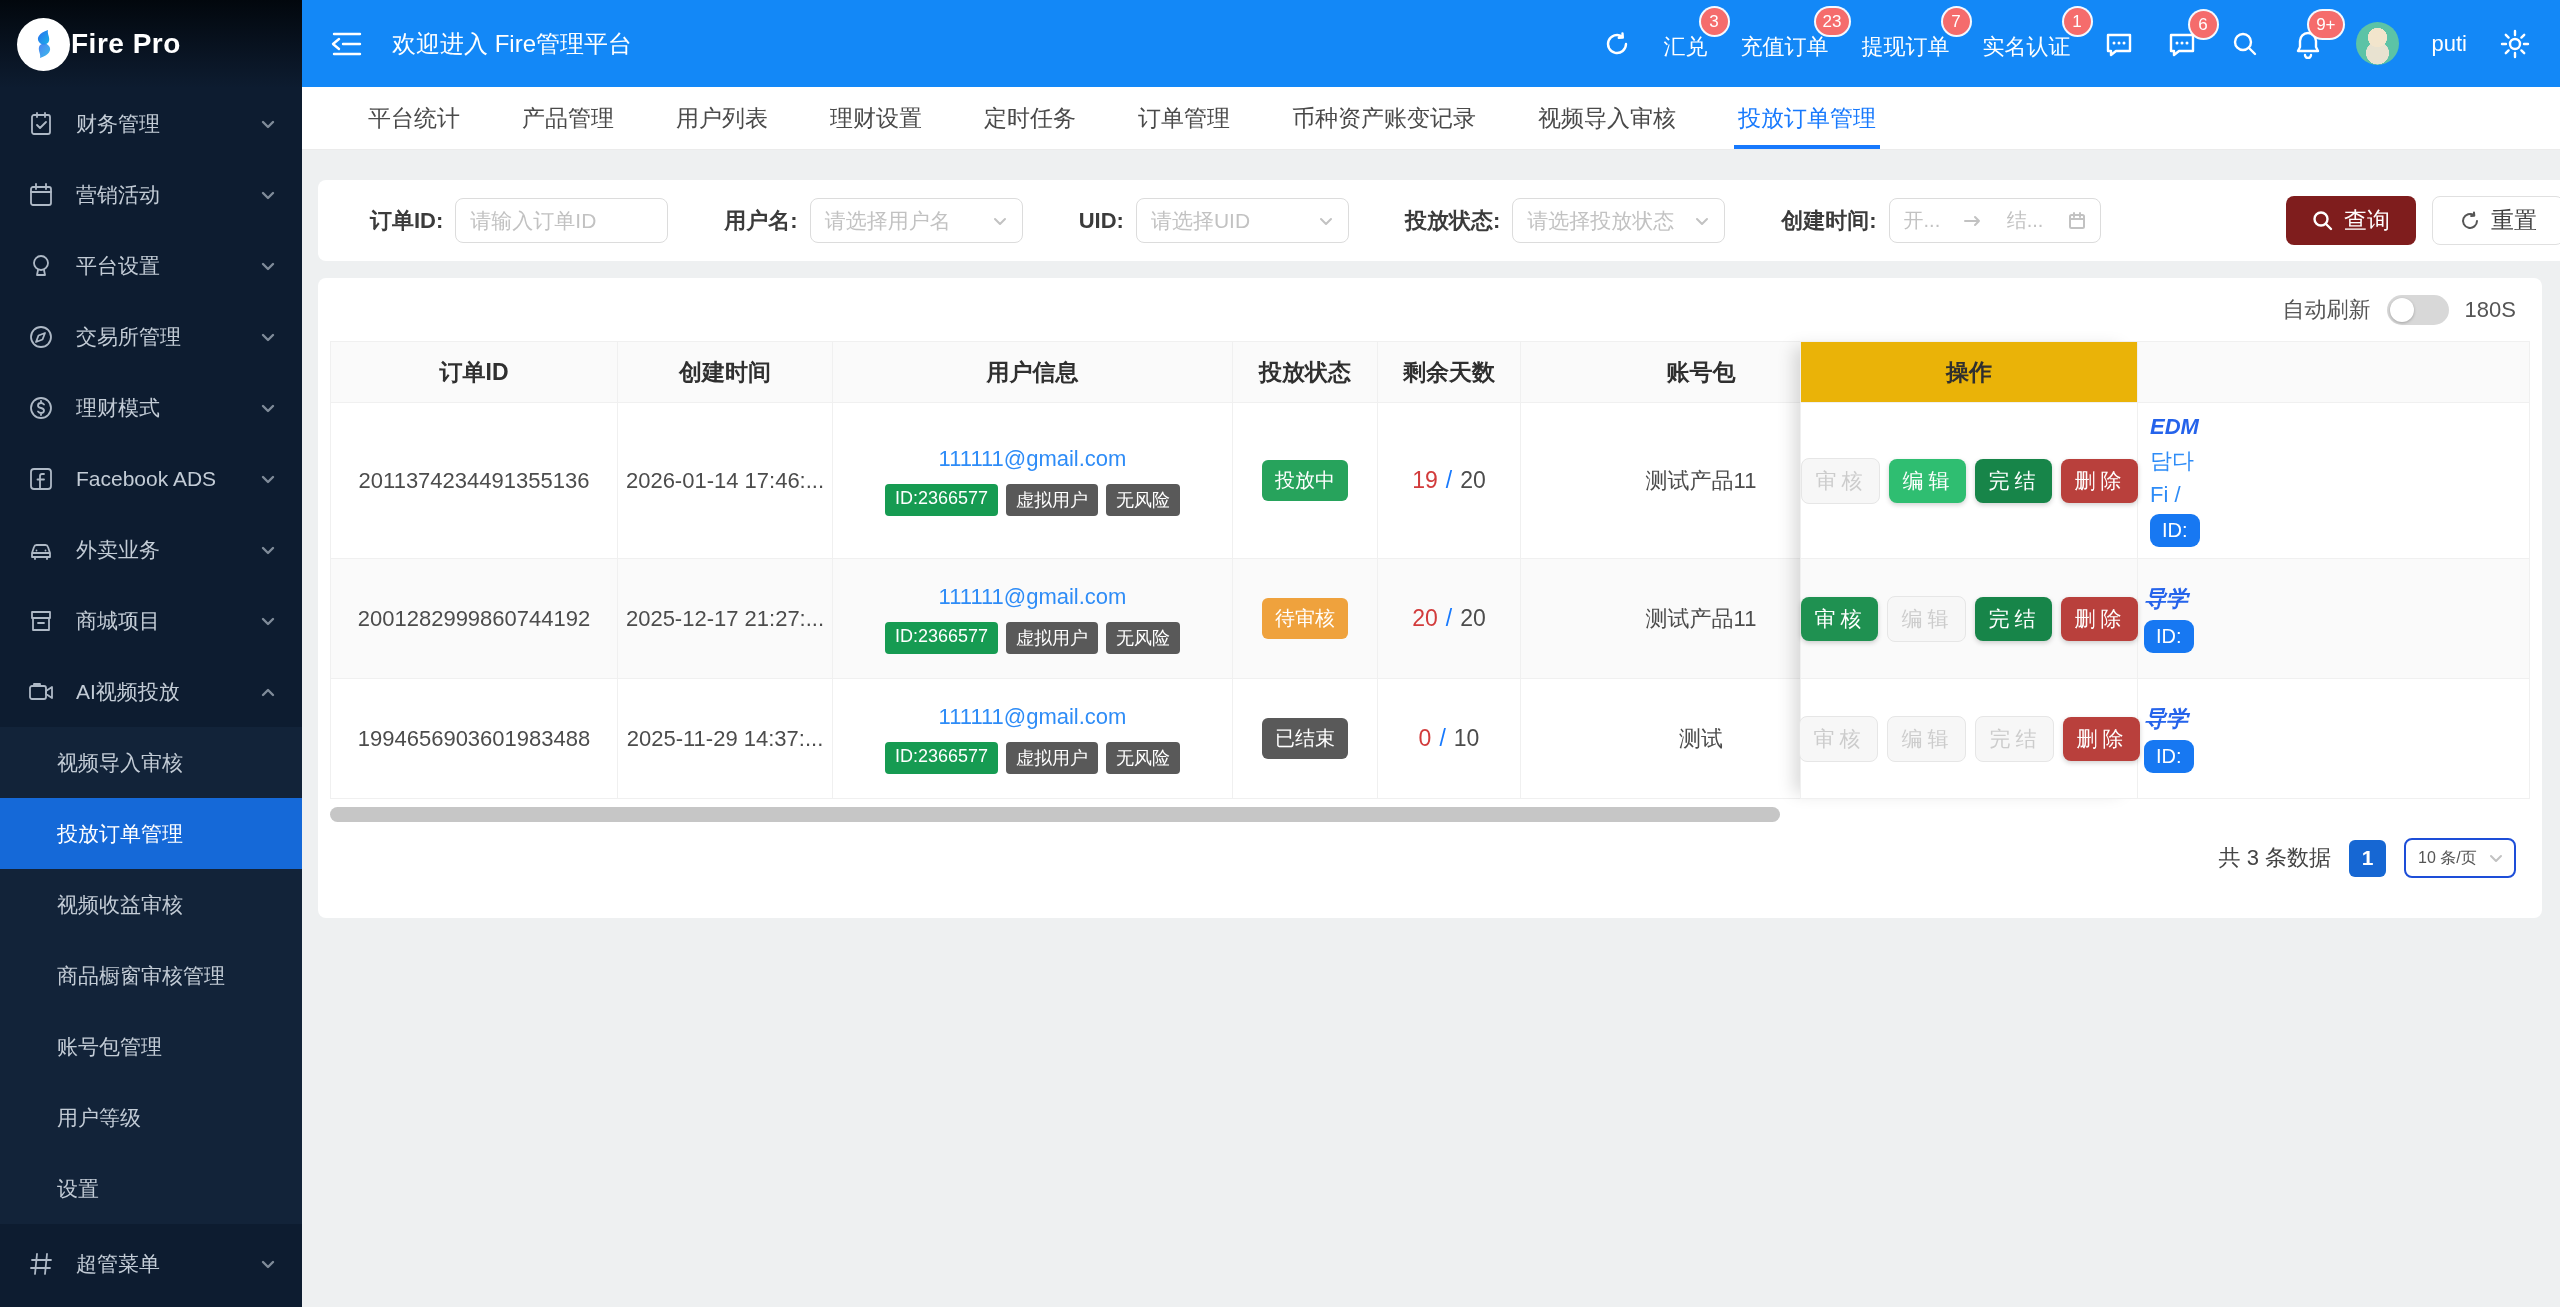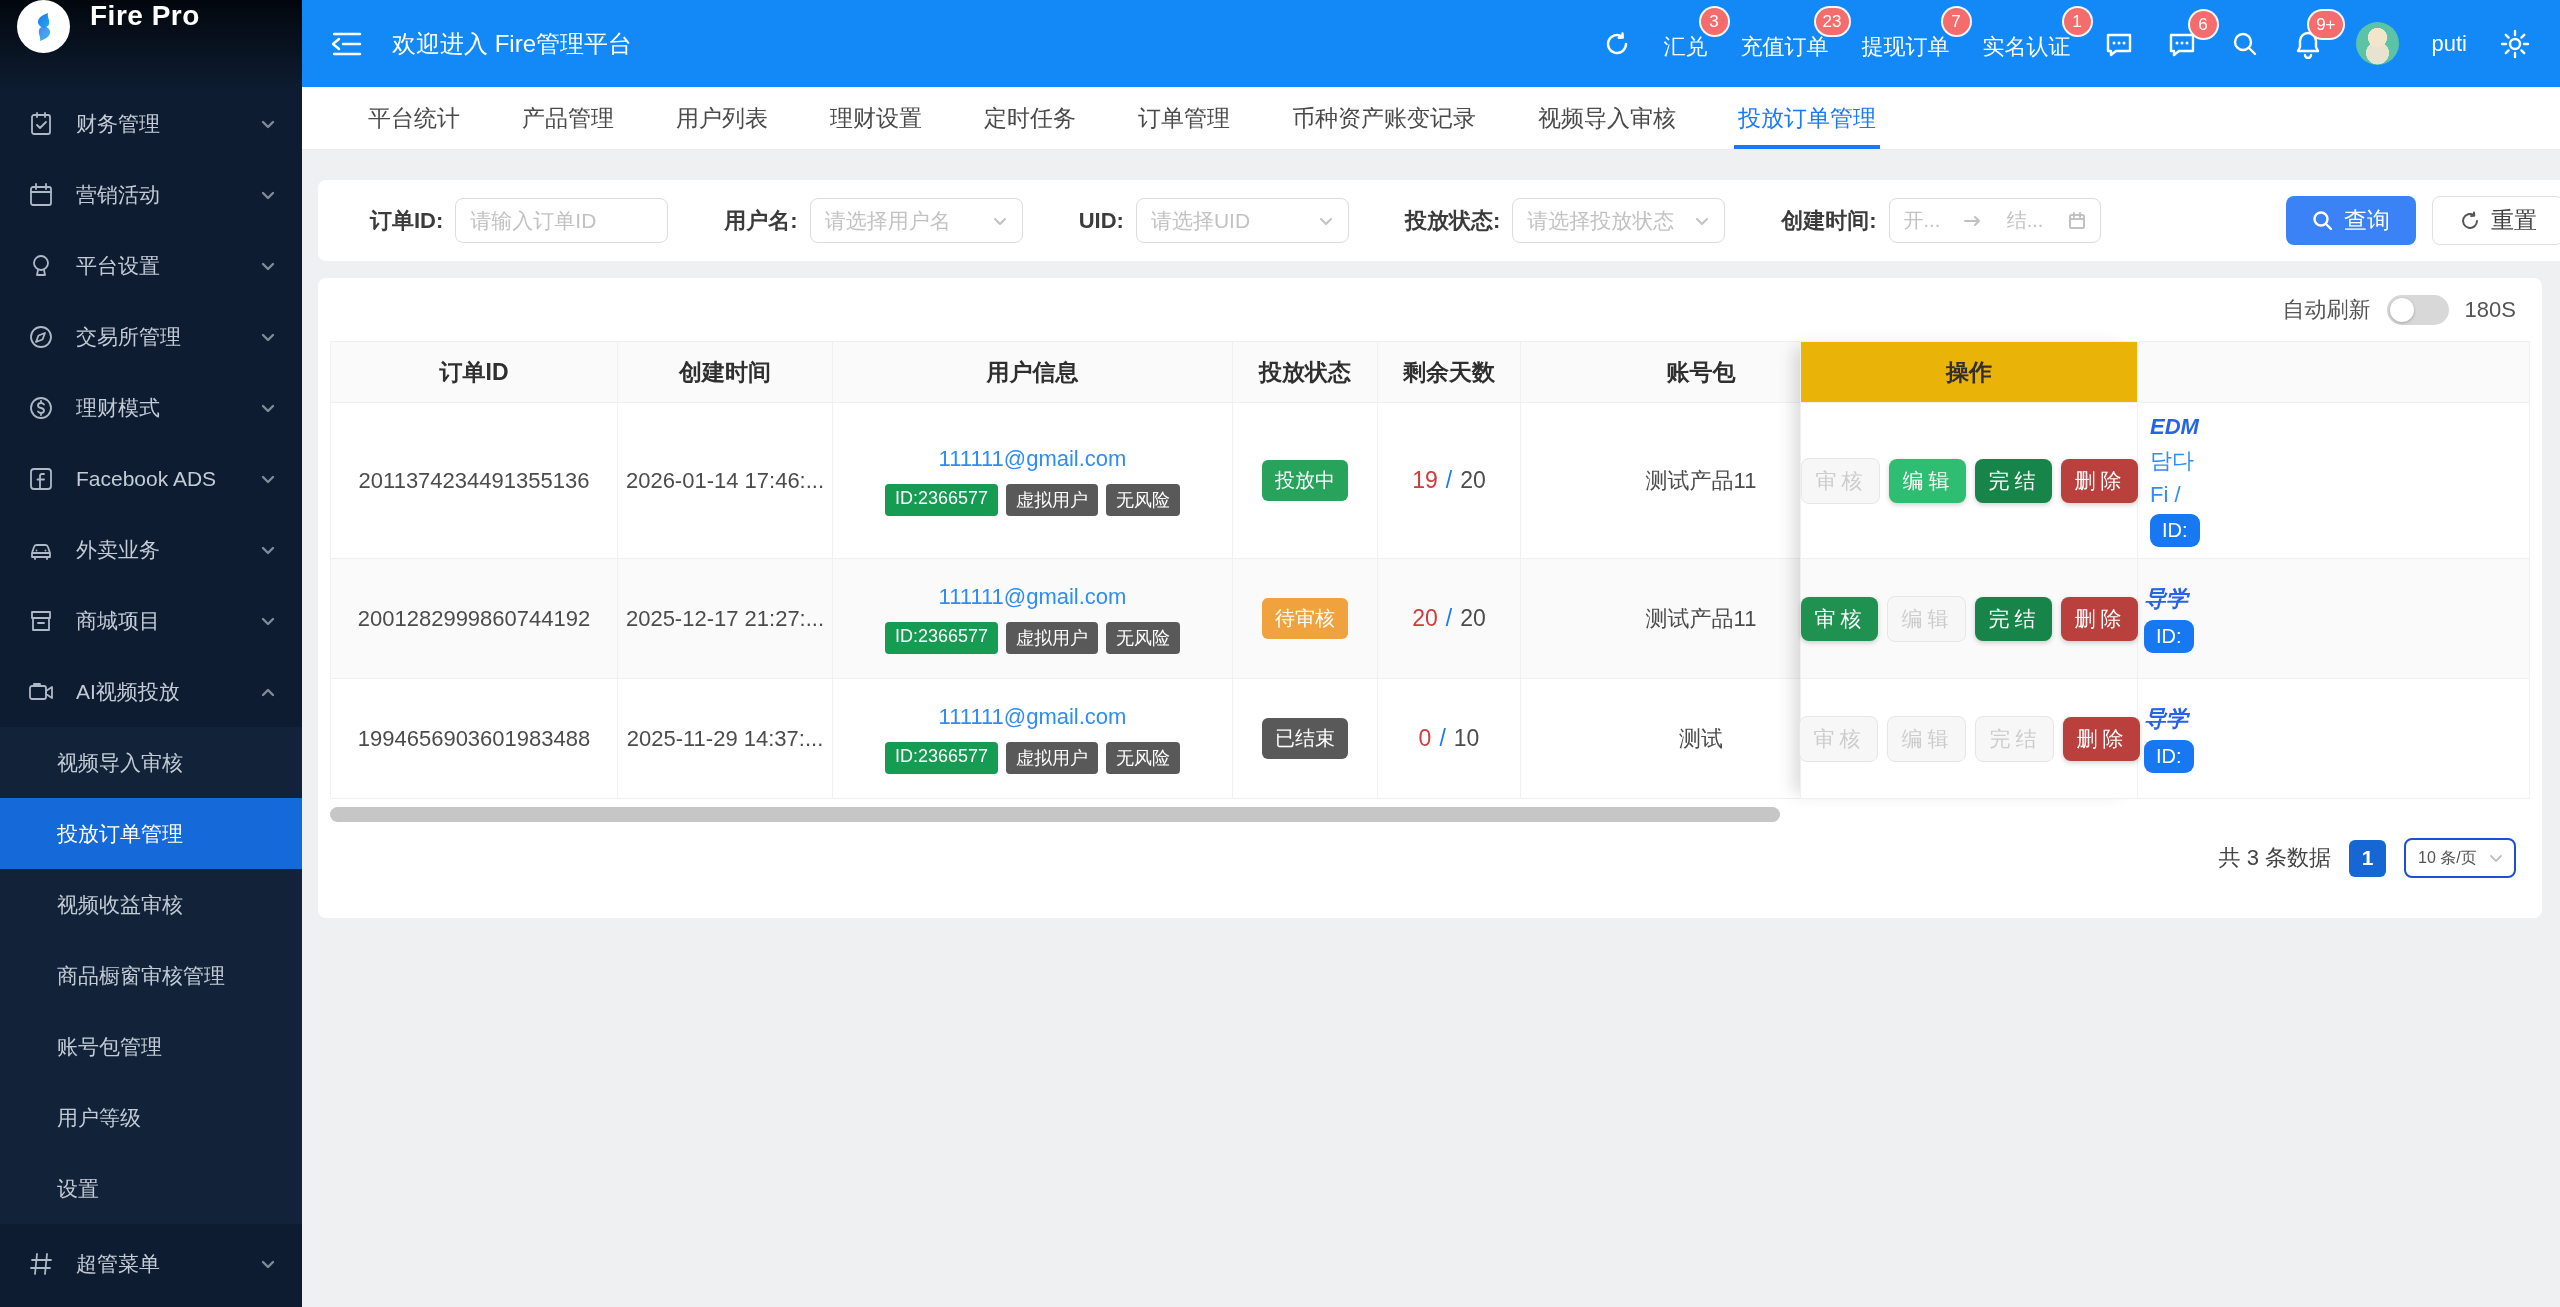--- a/index.html
+++ b/index.html
@@ -2,21 +2,21 @@
 <html><head>
 <meta charset="utf-8">
 <style>
   * { box-sizing: border-box; margin: 0; padding: 0; }
   html,body { width:2560px; height:1307px; overflow:hidden; }
   body { font-family:"Liberation Sans","DejaVu Sans",sans-serif; background:#eef0f1; }
   .page { display:flex; width:2560px; height:1307px; }
 
   
   .sidebar { width:302px; flex-shrink:0; background:#0d1c30; color:#c3ccd6; display:flex; flex-direction:column; overflow:hidden; }
-  .logo-row { height:88px; flex-shrink:0; display:flex; padding-left:17px; gap:20px;
+  .logo-row { height:88px; flex-shrink:0; display:flex; align-items:center; padding-left:17px; gap:1px;
               background:linear-gradient(180deg,#02070d 0%,#0a1626 70%,#0d1c30 100%); }
   .logo-circle { width:53px; height:53px; border-radius:50%; background:#fff; display:flex; align-items:center; justify-content:center; flex-shrink:0; }
   .logo-text { color:#fff; font-size:28px; font-weight:bold; letter-spacing:.5px; }
   .menu-item { height:71px; flex-shrink:0; display:flex; align-items:center; padding:0 26px 0 28px; gap:22px; font-size:21px; cursor:pointer; }
   .menu-item svg.mi-icon { flex-shrink:0; }
   .mi-label { flex:1; white-space:nowrap; }
   .submenu { background:#122339; flex-shrink:0; }
   .sub-item { height:71px; display:flex; align-items:center; padding-left:57px; font-size:21px; cursor:pointer; white-space:nowrap; }
   .sub-item.active { background:#1569d8; color:#fff; }
   .sidebar-bottom { margin-top:auto; margin-bottom:8px; }
@@ -51,21 +51,21 @@
   .filter-card { width:2270px; height:81px; background:#fff; border-radius:8px; display:flex; align-items:center; padding:0 24px 0 52px; }
   .fgroup { display:flex; align-items:center; gap:12px; margin-right:56px; }
   .flabel { color:#3b3b3b; font-weight:bold; font-size:22px; white-space:nowrap; }
   .finput { width:213px; height:45px; border:1px solid #dcdcdc; border-radius:8px; padding:0 14px; background:#fff;
             display:flex; align-items:center; font-size:21px; color:#c2c2c2; }
   .finput input { border:none; outline:none; width:100%; font-size:21px; color:#555; font-family:inherit; }
   .finput input::placeholder { color:#c2c2c2; }
   .fselect { justify-content:space-between; cursor:pointer; }
   .frange { width:212px; gap:8px; font-size:20px; justify-content:space-between; cursor:pointer; }
   .btn { height:49px; border-radius:8px; display:flex; align-items:center; gap:10px; font-size:23px; cursor:pointer; border:none; font-family:inherit; }
-  .btn-search { margin-left:auto; padding:0 26px; background:#3b82f6; color:#fff; flex-shrink:0;text-align:center; }
+  .btn-search { margin-left:auto; padding:0 26px; background:#7f1d1d; color:#fff; flex-shrink:0;text-align:center; }
   .btn-reset { margin-left:16px; padding:0 26px; background:#fff; border:1px solid #e0e0e0; color:#3f3f3f; flex-shrink:0; }
 
   
   .table-card { margin-top:17px; width:2224px; background:#fff; border-radius:8px; padding:0 12px 24px 12px; }
   .refresh-row { height:63px; display:flex; align-items:center; justify-content:flex-end; gap:16px; padding-right:14px; font-size:22px; color:#555; }
   .toggle { width:62px; height:30px; border-radius:15px; background:#d8d8d8; position:relative; cursor:pointer; flex-shrink:0; }
   .toggle .knob { position:absolute; left:3px; top:3px; width:24px; height:24px; border-radius:50%; background:#fff; box-shadow:0 1px 3px rgba(0,0,0,.25); }
 
   .table-zone { position:relative; width:1808px; }
   .grid-cols { display:grid; grid-template-columns:288px 215px 400px 145px 143px 361px 174px 474px; }

